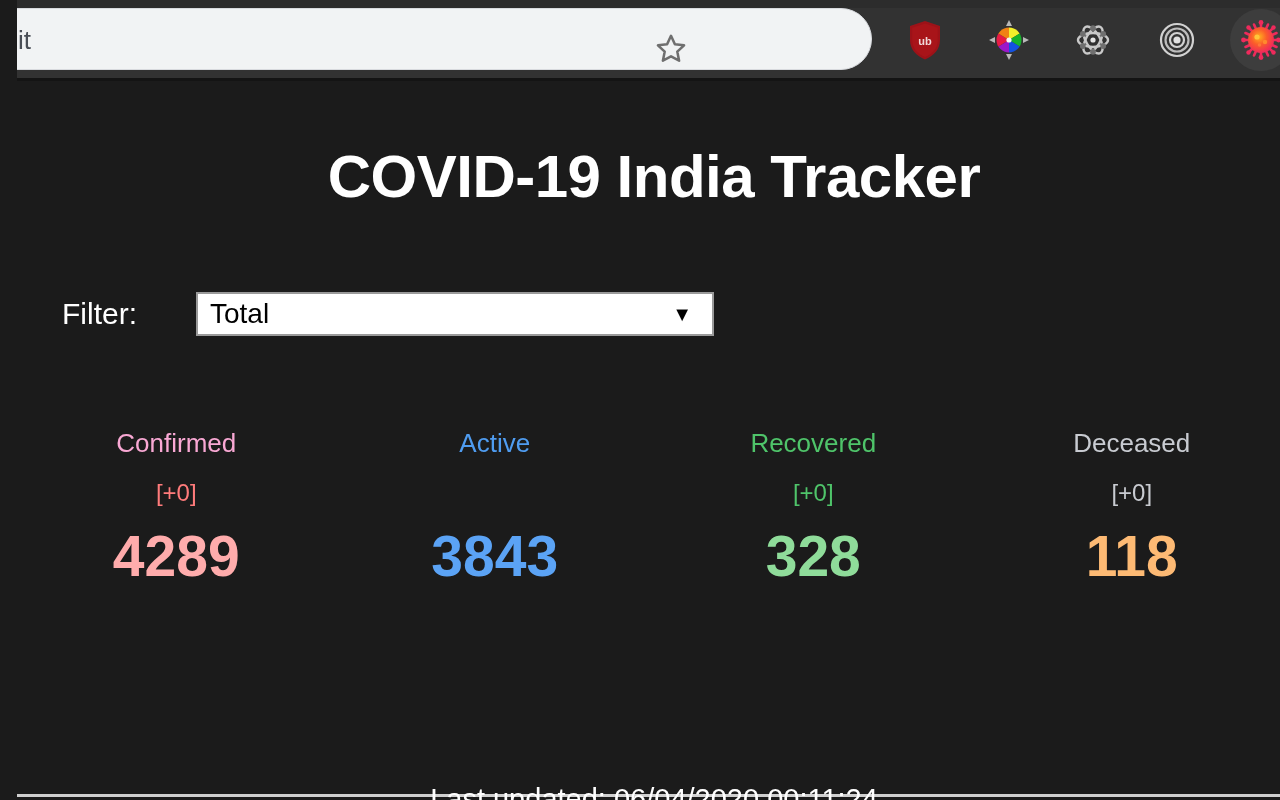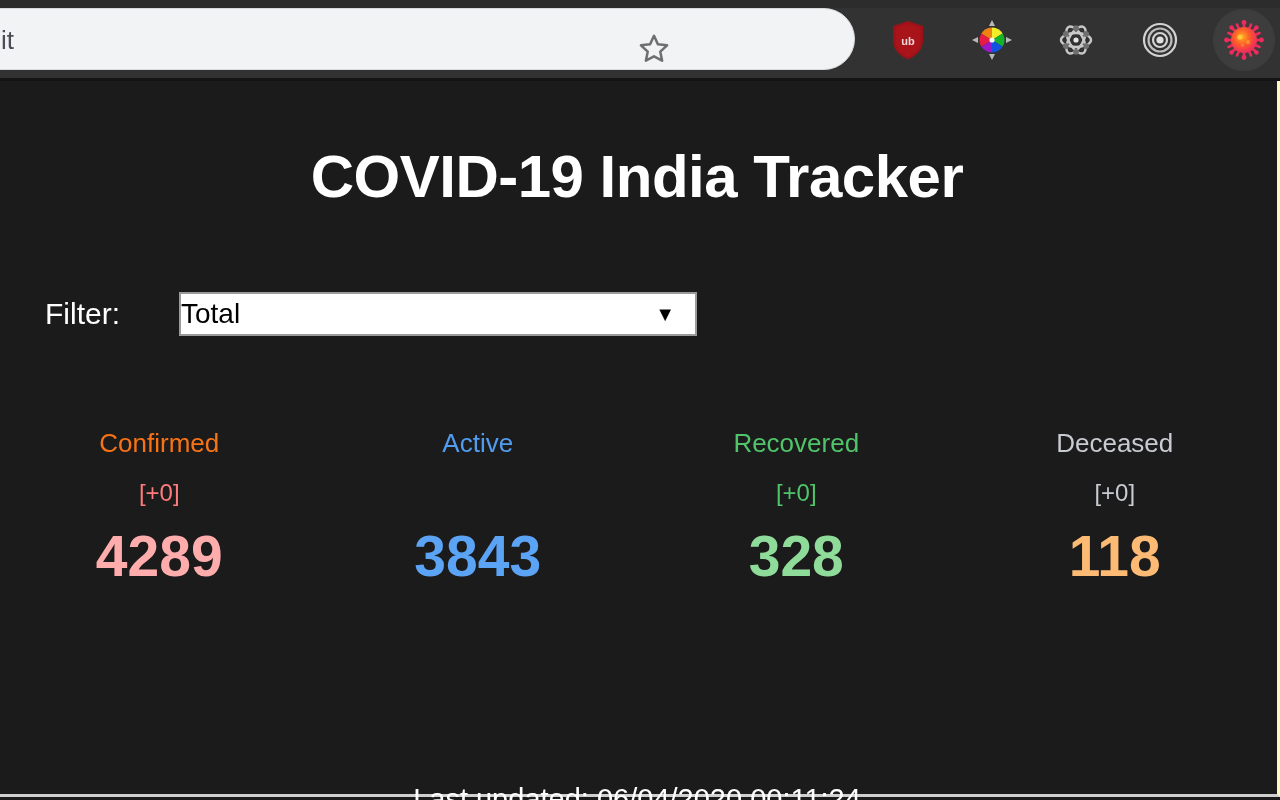--- a/index.html
+++ b/index.html
@@ -13,20 +13,21 @@
   body {
     font-family: "Liberation Sans", sans-serif;
     background: #1b1b1b;
   }
 
   #app {
     position: relative;
     width: 1084px;
     height: 800px;
     background: #1b1b1b;
+    margin-left: 17px;
   }
 
   
   .browser-chrome {
     position: absolute;
     top: 0; left: 0;
     width: 1280px;
     height: 81px;
     background: #323232;
     overflow: hidden;
@@ -158,21 +159,21 @@
     height: 44px;
     background: #ffffff;
     border: 2px solid #9a9a9a;
     display: flex;
     align-items: center;
   }
 
   .filter-select-value {
     font-size: 28px;
     color: #000000;
-    padding-left: 0;
+    padding-left: 12px;
   }
 
   .filter-caret {
     position: absolute;
     right: 20px;
     top: 50%;
     transform: translateY(-50%);
     font-size: 20px;
     color: #000000;
     line-height: 1;
@@ -353,21 +354,21 @@
 
       <div class="filter-select">
         <span class="filter-select-value">Total</span>
         <span class="filter-caret">▼</span>
       </div>
     </div>
 
     <div class="stats">
 
       <div class="stat-col">
-        <div class="stat-label" style="color: #f97316;">Confirmed</div>
+        <div class="stat-label" style="color: #f9a8d4;">Confirmed</div>
         <div class="stat-delta" style="color: rgb(255, 123, 123);">[+0]</div>
         <div class="stat-value" style="color: rgb(255, 172, 172);">4289</div>
       </div>
 
       <div class="stat-col">
         <div class="stat-label" style="color: rgb(79, 156, 240);">Active</div>
         <div class="stat-delta" style="color: rgb(79, 156, 240);"></div>
         <div class="stat-value" style="color: rgb(91, 163, 245);">3843</div>
       </div>
 

